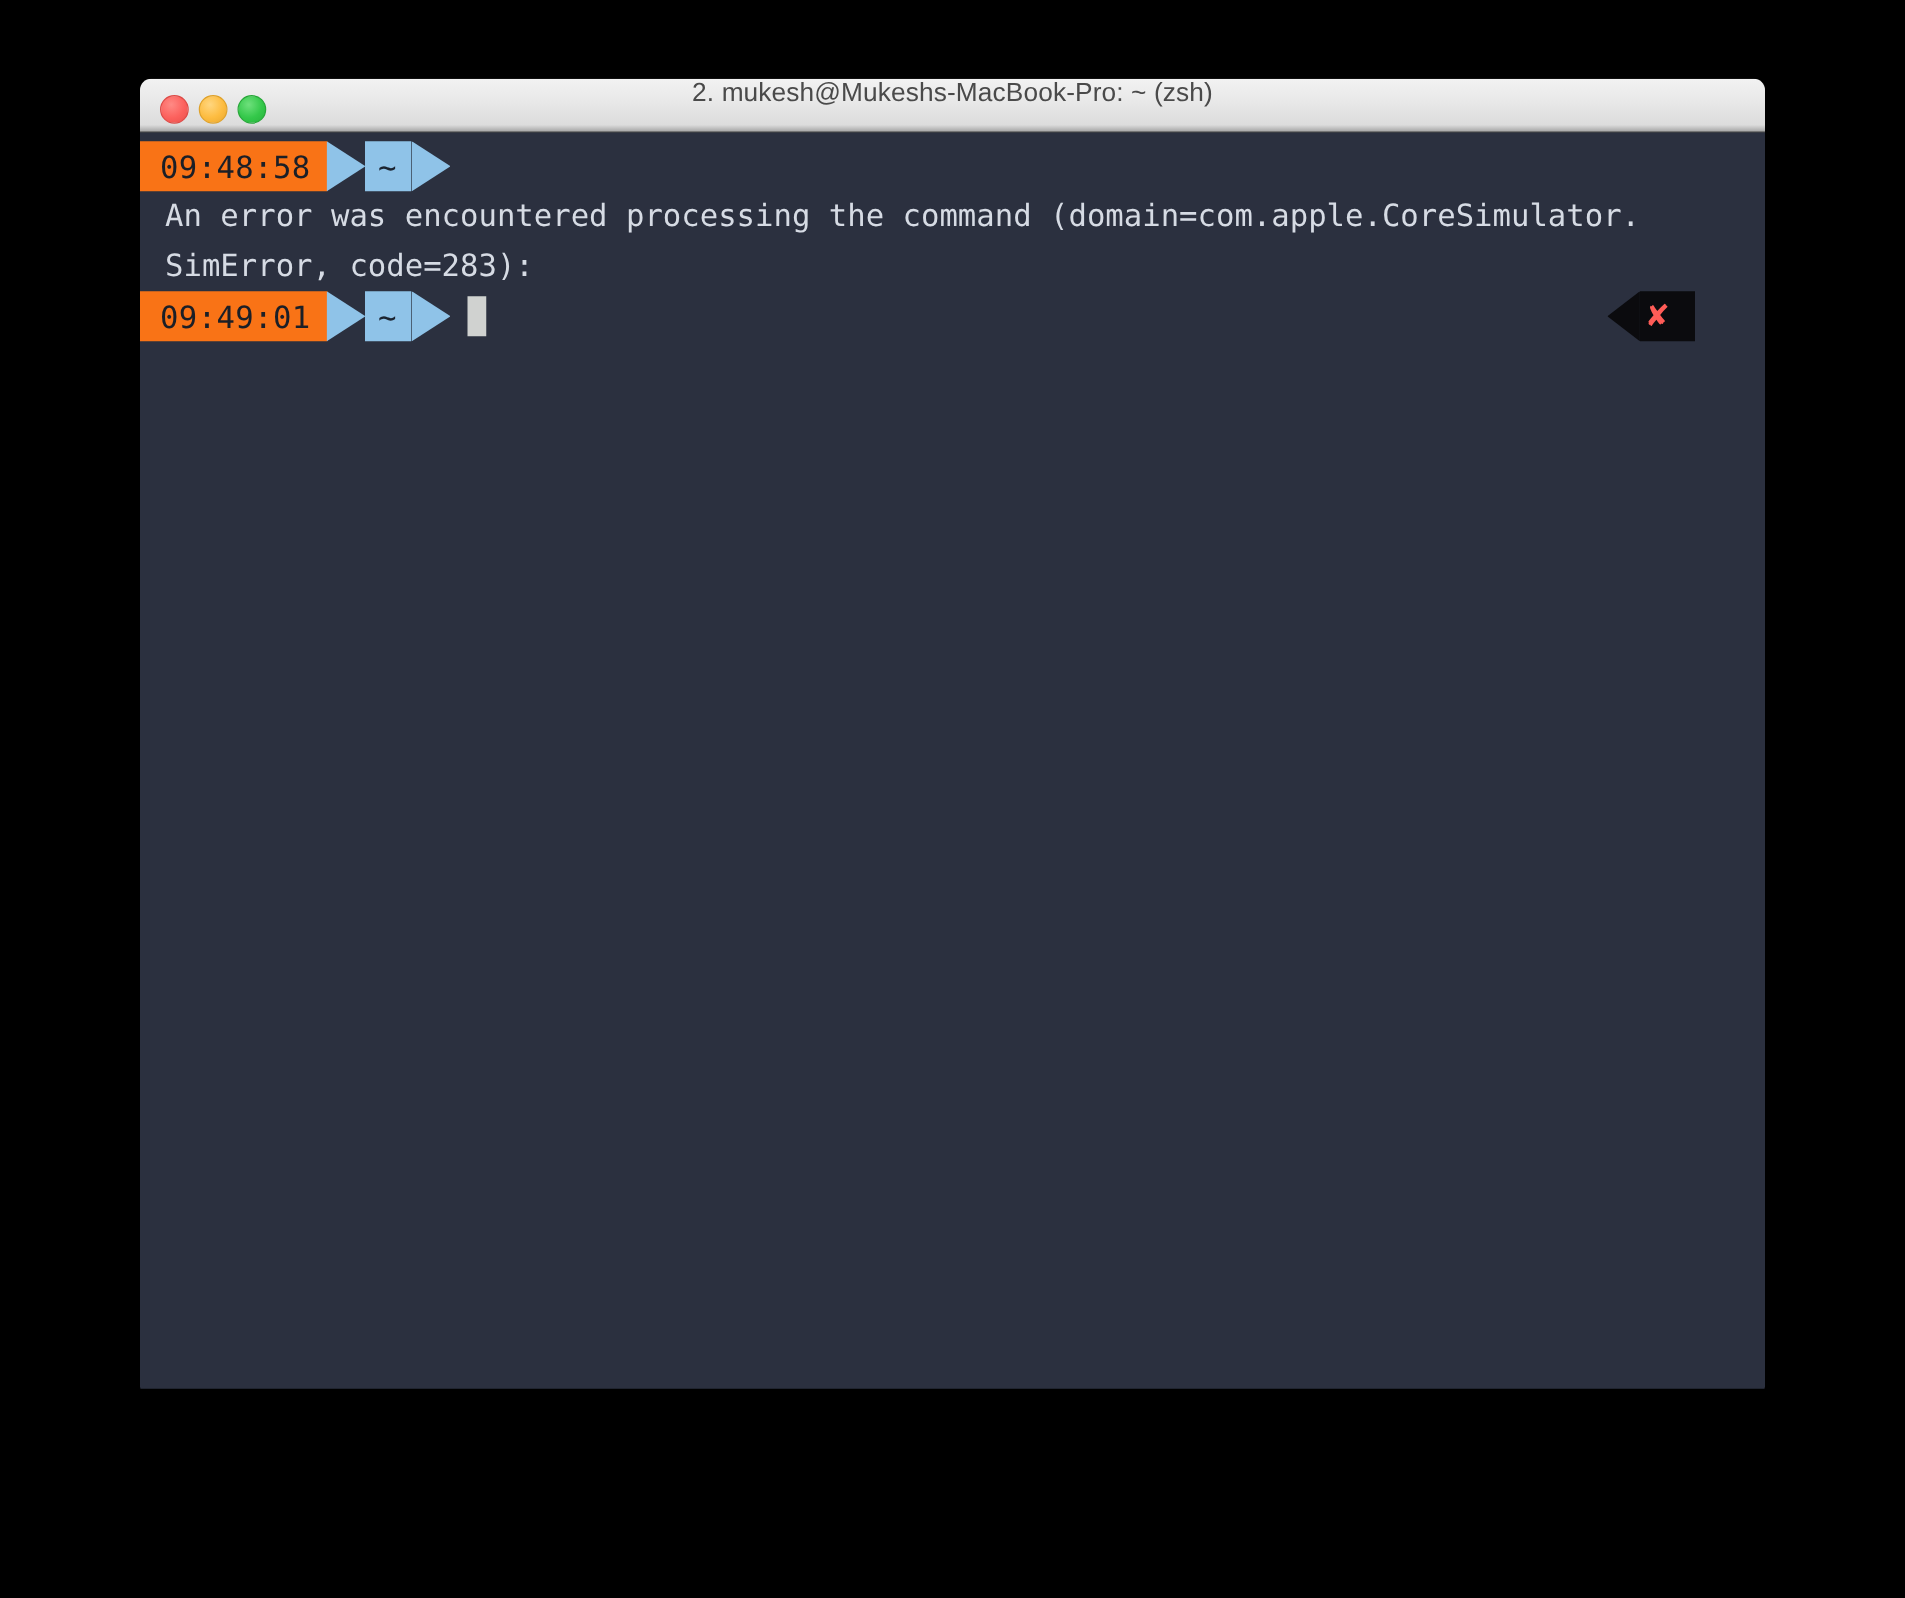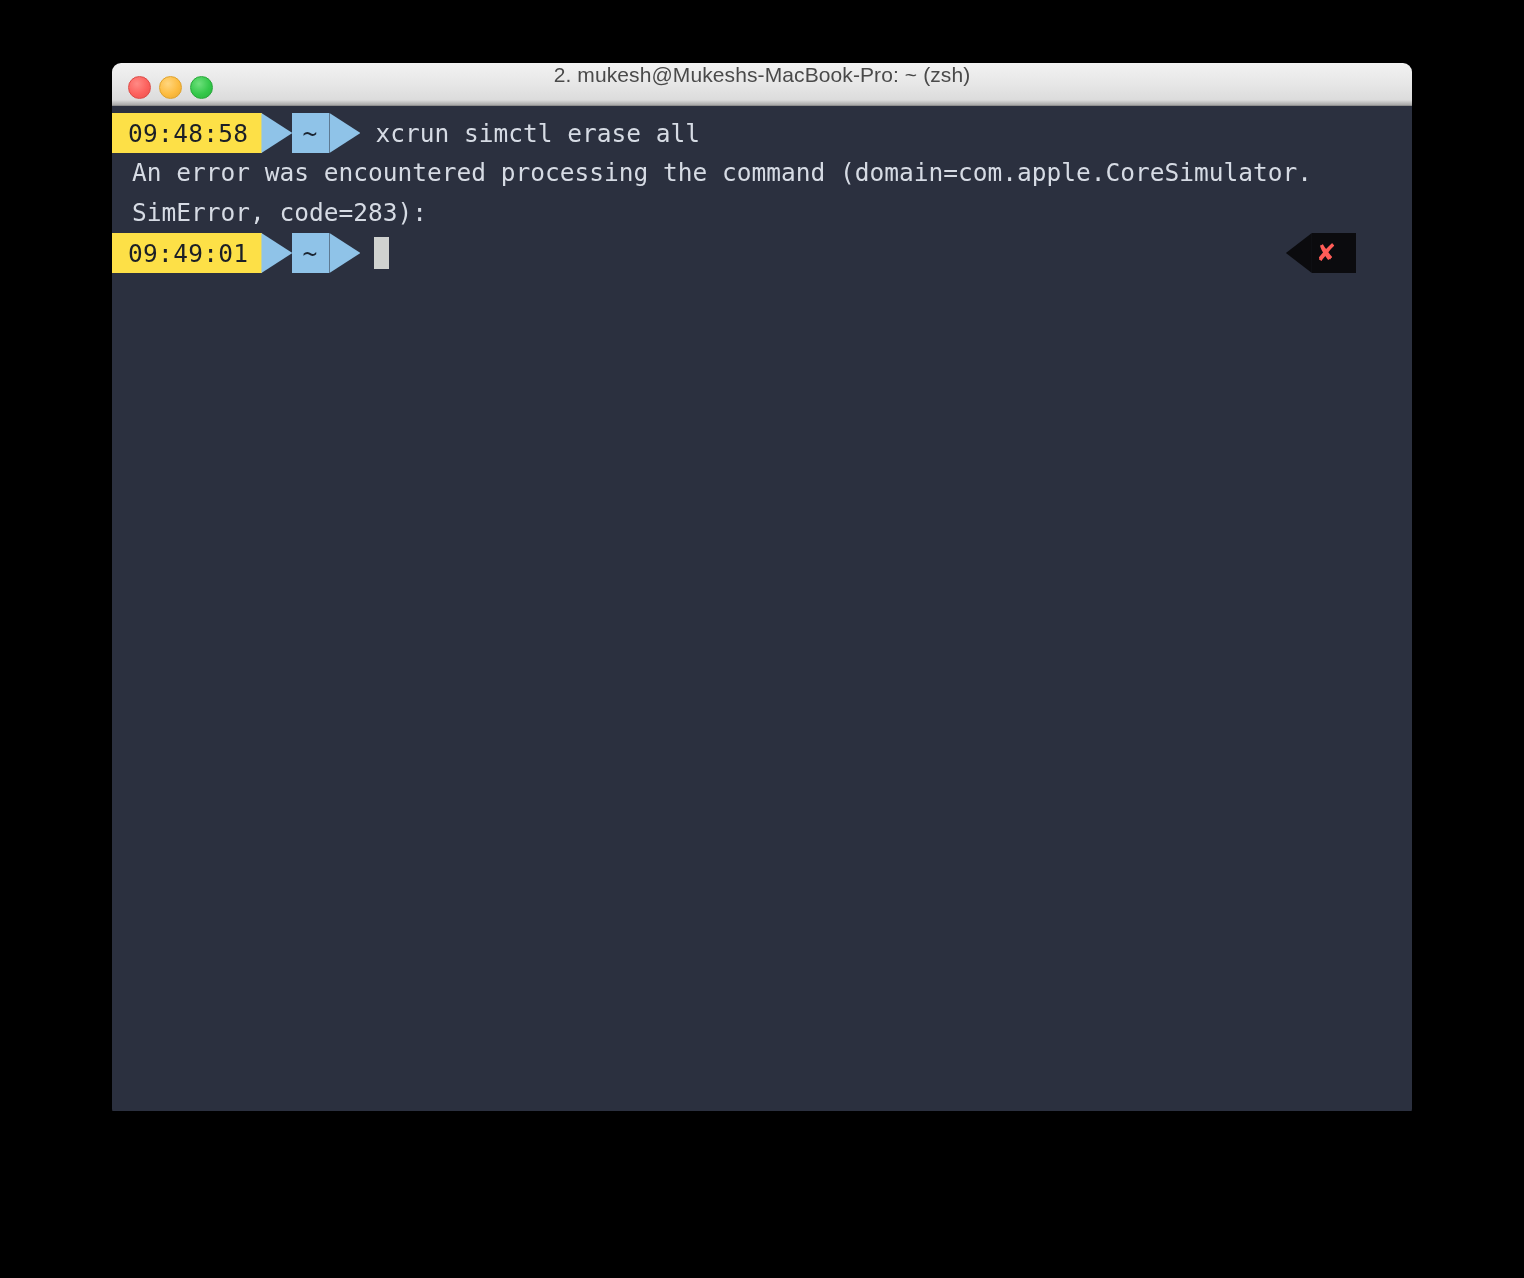--- a/index.html
+++ b/index.html
@@ -106,21 +106,21 @@
   }
   .seg {
     display: flex;
     align-items: center;
     height: 40px;
     font-family: "DejaVu Sans Mono", monospace;
     font-size: 24.5px;
     position: relative;
   }
   .seg-time {
-    background: #fde047;
+    background: #f97316;
     color: #1b1f27;
     padding: 0 14px 0 16px;
     letter-spacing: 0.3px;
   }
   .arrow-gray-to-blue {
     width: 31px;
     height: 40px;
     background: #8fc3e8;
     -webkit-clip-path: polygon(0 0, 0 100%, 100% 50%);
     clip-path: polygon(0 0, 0 100%, 100% 50%);
@@ -203,21 +203,20 @@
   </div>
 
   <div id="terminal-body">
     <div id="screen">
 
       <div class="prompt-row">
         <div class="seg seg-time">09:48:58</div>
         <div class="arrow-gray-to-blue"></div>
         <div class="seg seg-path">~</div>
         <div class="arrow-blue-to-bg"></div>
-        <div class="prompt-command">xcrun simctl erase all</div>
       </div>
 
       <div class="term-line">An error was encountered processing the command (domain=com.apple.CoreSimulator.</div>
       <div class="term-line">SimError, code=283):</div>
 
       <div class="prompt-row" style="position:relative;">
         <div class="seg seg-time">09:49:01</div>
         <div class="arrow-gray-to-blue"></div>
         <div class="seg seg-path">~</div>
         <div class="arrow-blue-to-bg"></div>

